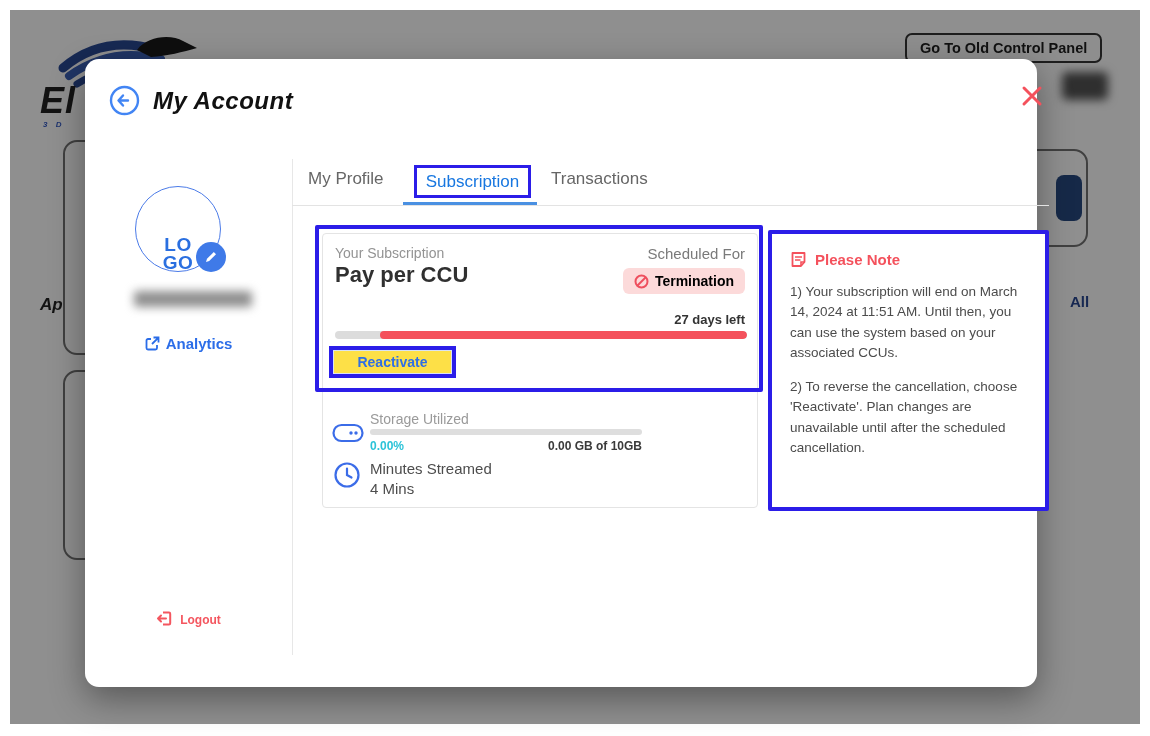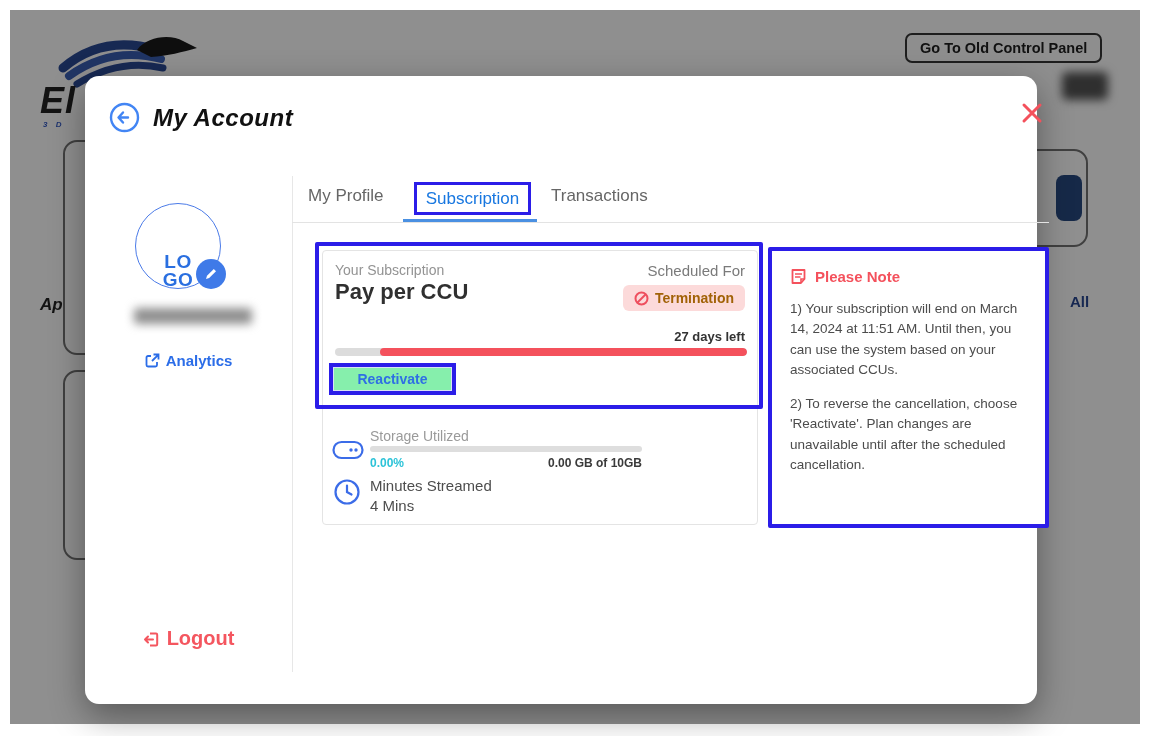--- a/index.html
+++ b/index.html
@@ -17,60 +17,60 @@
   .bg-card { border:2px solid #6b6b6b; border-radius:14px; background:transparent; }
   .bg-card1 { left:53px; top:130px; width:240px; height:215px; }
   .bg-card2 { left:53px; top:360px; width:240px; height:190px; }
   .bg-card3 { left:850px; top:139px; width:228px; height:98px; }
   .bg-bluebtn { left:1046px; top:165px; width:26px; height:46px; background:#1b3f7a; border-radius:8px; }
   .apps-heading { left:30px; top:285px; font-size:17px; font-weight:800; font-style:italic; color:#151515; }
   .all-link { left:1060px; top:283px; font-size:15px; font-weight:700; color:#1e3e8c; }
   .dim-overlay { position:absolute; inset:0; background:rgba(18,18,18,0.47); }
 
   
-  .modal { position:absolute; left:85px; top:76px; width:952px; height:628px; background:#fff; border-radius:14px; box-shadow:0 12px 34px rgba(0,0,0,0.38); }
+  .modal { position:absolute; left:85px; top:59px; width:952px; height:628px; background:#fff; border-radius:14px; box-shadow:0 12px 34px rgba(0,0,0,0.38); }
   .m-abs { position:absolute; }
   .back-btn { left:24px; top:26px; width:31px; height:31px; cursor:pointer; }
   .modal-title { left:68px; top:28px; font-size:24px; font-weight:800; font-style:italic; color:#111; letter-spacing:0.5px; }
   .close-btn { left:932px; top:22px; width:32px; height:32px; cursor:pointer; }
   .v-divider { left:207px; top:100px; width:1px; height:496px; background:#e7e7e7; }
 
   
   .avatar-wrap { left:50px; top:127px; width:86px; height:86px; }
   .avatar-circle { position:absolute; inset:0; border:1.5px solid #4b7be8; border-radius:50%; background:#fff; display:flex; flex-direction:column; align-items:center; justify-content:flex-end; }
   .avatar-line { font-size:19px; font-weight:800; color:#2a6fe0; line-height:0.92; letter-spacing:0.5px; }
   .edit-badge { position:absolute; left:61px; top:56px; width:30px; height:30px; background:#3f7ae8; border-radius:50%; display:flex; align-items:center; justify-content:center; }
   .name-blur { left:49px; top:232px; width:118px; height:16px; background:#8f8f8f; border-radius:3px; filter:blur(5px); }
   .sidebar-link { left:0; top:276px; width:207px; text-align:center; font-size:15px; font-weight:700; color:#2b6de8; cursor:pointer; }
   .sidebar-link .lk-ic { vertical-align:-2px; margin-right:6px; }
-  .logout-link { left:0; top:551px; width:207px; text-align:center; font-size:20px; font-weight:700; color:#f4565f; cursor:pointer; }
+  .logout-link { left:0; top:551px; width:207px; text-align:center; font-size:12px; font-weight:700; color:#f4565f; cursor:pointer; }
 
   
   .tab { font-size:17px; color:#666; cursor:pointer; }
   .tab-profile { left:223px; top:110px; }
   .tab-transactions { left:466px; top:110px; }
   .tab-active-box { left:329px; top:106px; width:117px; height:33px; border:3px solid #2b1de8; display:flex; align-items:center; justify-content:center; }
   .tab-active-box .tab { color:#1877e0; }
   .tab-underline { left:318px; top:143px; width:134px; height:3px; background:#4a90e2; }
   .tabs-rule { left:207px; top:146px; width:757px; height:1px; background:#e3e3e3; }
 
   
   .sub-card { left:237px; top:174px; width:436px; height:275px; border:1px solid #e4e4e4; border-radius:4px; background:#fff; }
   .anno { position:absolute; border:4px solid #2b1de8; border-radius:2px; pointer-events:none; }
   .anno-sub { left:-8px; top:-9px; width:448px; height:167px; }
   .c-abs { position:absolute; }
   .sub-label { left:12px; top:11px; font-size:14px; color:#939393; }
   .plan-name { left:12px; top:28px; font-size:22px; font-weight:700; color:#303030; }
   .sched-label { right:12px; top:11px; font-size:15px; color:#7a7a7a; }
-  .term-badge { right:12px; top:34px; background:#fcdada; color:#a16207; font-size:14px; font-weight:600; border-radius:6px; padding:5px 11px; display:flex; align-items:center; gap:6px; }
+  .term-badge { right:12px; top:34px; background:#fcdada; color:#000000; font-size:14px; font-weight:600; border-radius:6px; padding:5px 11px; display:flex; align-items:center; gap:6px; }
   .days-left { right:12px; top:78px; font-size:13px; font-weight:700; color:#333; }
   .sub-progress { left:12px; top:97px; width:412px; height:8px; background:#dcdcdc; border-radius:4px; overflow:hidden; }
   .sub-progress-fill { position:absolute; right:0; top:0; height:100%; background:#f4515c; border-radius:4px; }
   .reactivate-anno { left:6px; top:112px; width:127px; height:32px; border:4px solid #2b1de8; }
-  .reactivate-btn { position:absolute; inset:0; background:#86efac; border:1px solid #d9e2f5; color:#2f6fe4; font-size:14px; font-weight:700; display:flex; align-items:center; justify-content:center; cursor:pointer; }
+  .reactivate-btn { position:absolute; inset:0; background:#fde047; border:1px solid #d9e2f5; color:#2f6fe4; font-size:14px; font-weight:700; display:flex; align-items:center; justify-content:center; cursor:pointer; }
 
   
   .usage-icon { left:9px; top:188px; }
   .usage-label { left:47px; top:177px; font-size:14px; color:#9a9a9a; }
   .usage-bar { left:47px; top:195px; width:272px; height:6px; background:#dedede; border-radius:3px; overflow:hidden; }
   .usage-bar-fill { position:absolute; left:0; top:0; height:100%; background:#2cc3d8; }
   .usage-pct { left:47px; top:205px; font-size:12px; font-weight:700; color:#2cc3d8; }
   .usage-amount { left:47px; top:205px; width:272px; text-align:right; font-size:12px; font-weight:700; color:#3a3a3a; }
   .clock-icon { left:10px; top:227px; }
   .minutes-label { left:47px; top:226px; font-size:15px; color:#4d4d4d; }

